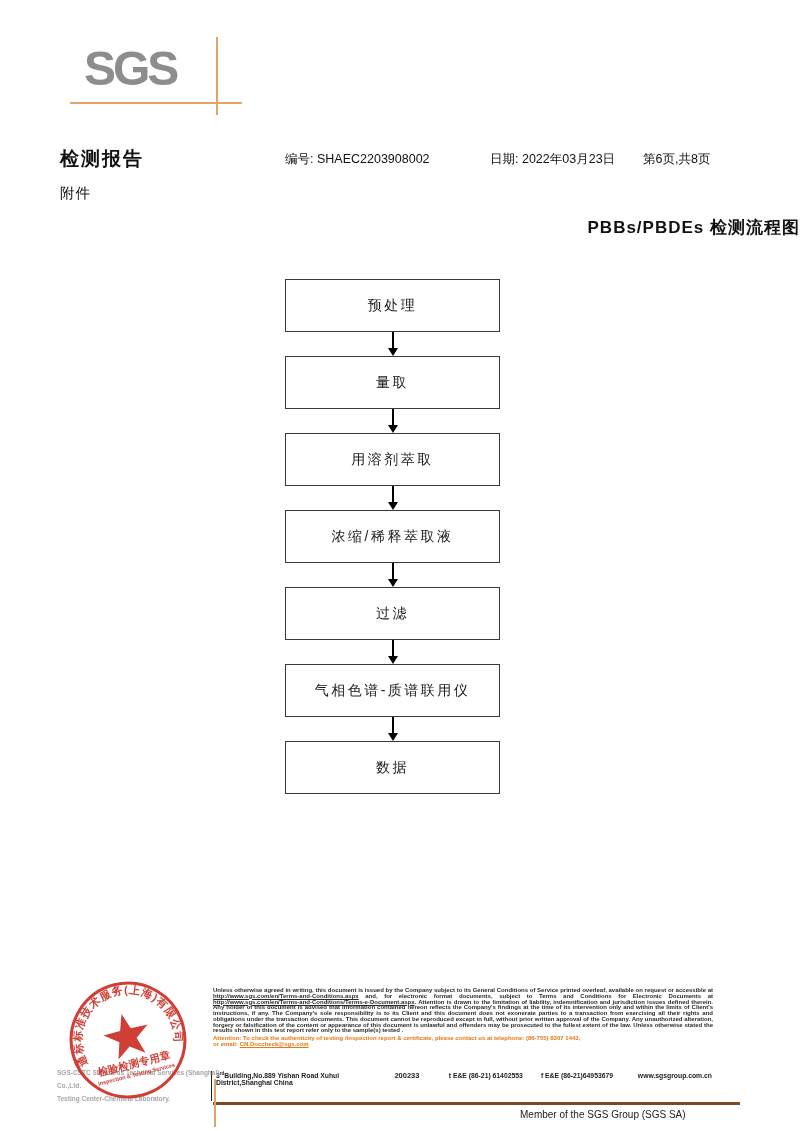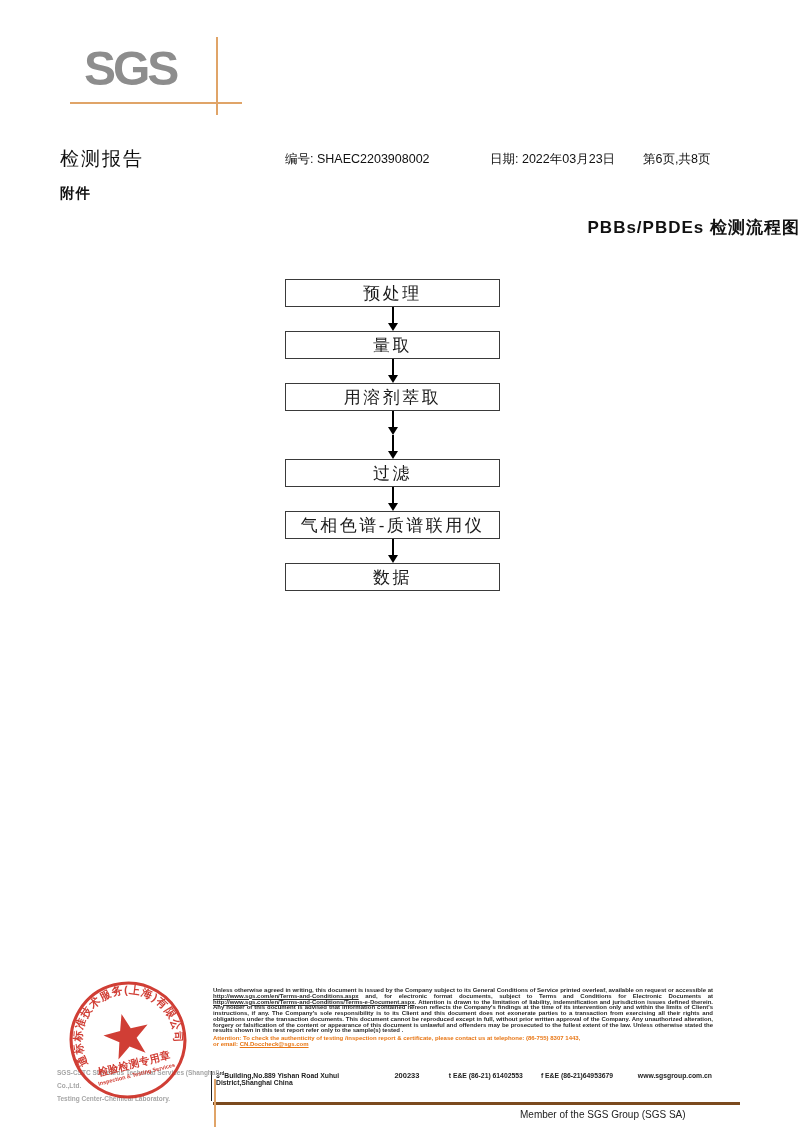--- a/index.html
+++ b/index.html
@@ -10,33 +10,33 @@
     font-family:"Liberation Sans","DejaVu Sans",sans-serif; color:#111;
   }
   
   .logo-text {
     position:absolute; left:84px; top:34px; height:70px; line-height:70px;
     font-size:48px; font-weight:bold; letter-spacing:-3px; color:#8d8d8d;
   }
   .logo-hline { position:absolute; left:70px; top:102px; width:172px; height:2px; background:#e0a468; }
   .logo-vline { position:absolute; left:216px; top:37px; width:2px; height:78px; background:#e0a468; }
   
-  .hdr-title { position:absolute; left:60px; top:146px; font-size:19px; font-weight:normal; letter-spacing:2px; }
+  .hdr-title { position:absolute; left:60px; top:146px; font-size:19px; font-weight:bold; letter-spacing:2px; }
   .hdr-no    { position:absolute; left:285px; top:151px; font-size:12.5px; }
   .hdr-date  { position:absolute; left:490px; top:151px; font-size:12.5px; }
   .hdr-page  { position:absolute; left:643px; top:151px; font-size:12.5px; }
-  .hdr-attach{ position:absolute; left:60px;  top:184px; font-size:14.5px; font-weight:bold; letter-spacing:1px; }
+  .hdr-attach{ position:absolute; left:60px;  top:184px; font-size:14.5px; font-weight:normal; letter-spacing:1px; }
   
   .flow-title { position:absolute; left:0; top:216px; width:800px; text-align:right;
                 font-size:17px; font-weight:bold; letter-spacing:1px; }
   .flow { position:absolute; left:285px; top:279px; width:215px; display:flex; flex-direction:column; }
   .fbox {
-    height:28px; border:1px solid #3a3a3a; background:#fff;
+    height:53px; border:1px solid #3a3a3a; background:#fff;
     display:flex; align-items:center; justify-content:center;
-    font-size:17px; letter-spacing:2.5px; color:#1a1a1a;
+    font-size:14px; letter-spacing:2.5px; color:#1a1a1a;
   }
   .arrow { height:24px; display:flex; flex-direction:column; align-items:center; }
   .arrow .stem { width:2px; flex:1 1 auto; background:#000; }
   .arrow .head { width:0; height:0; border-left:5px solid transparent; border-right:5px solid transparent; border-top:8px solid #000; }
   
   .stamp-gray {
     position:absolute; left:57px; top:1066px; width:180px;
     font-size:6.5px; line-height:13px; color:#a6a6a6; font-weight:bold; z-index:1;
   }
   .stamp-wrap {
@@ -94,20 +94,21 @@
     <div class="fbox">量取</div>
     <div class="arrow">
         <div class="stem"></div>
         <div class="head"></div>
       </div>
     <div class="fbox">用溶剂萃取</div>
     <div class="arrow">
         <div class="stem"></div>
         <div class="head"></div>
       </div>
+    <div class="fbox">浓缩/稀释萃取液</div>
     <div class="arrow">
         <div class="stem"></div>
         <div class="head"></div>
       </div>
     <div class="fbox">过滤</div>
     <div class="arrow">
         <div class="stem"></div>
         <div class="head"></div>
       </div>
     <div class="fbox">气相色谱-质谱联用仪</div>

